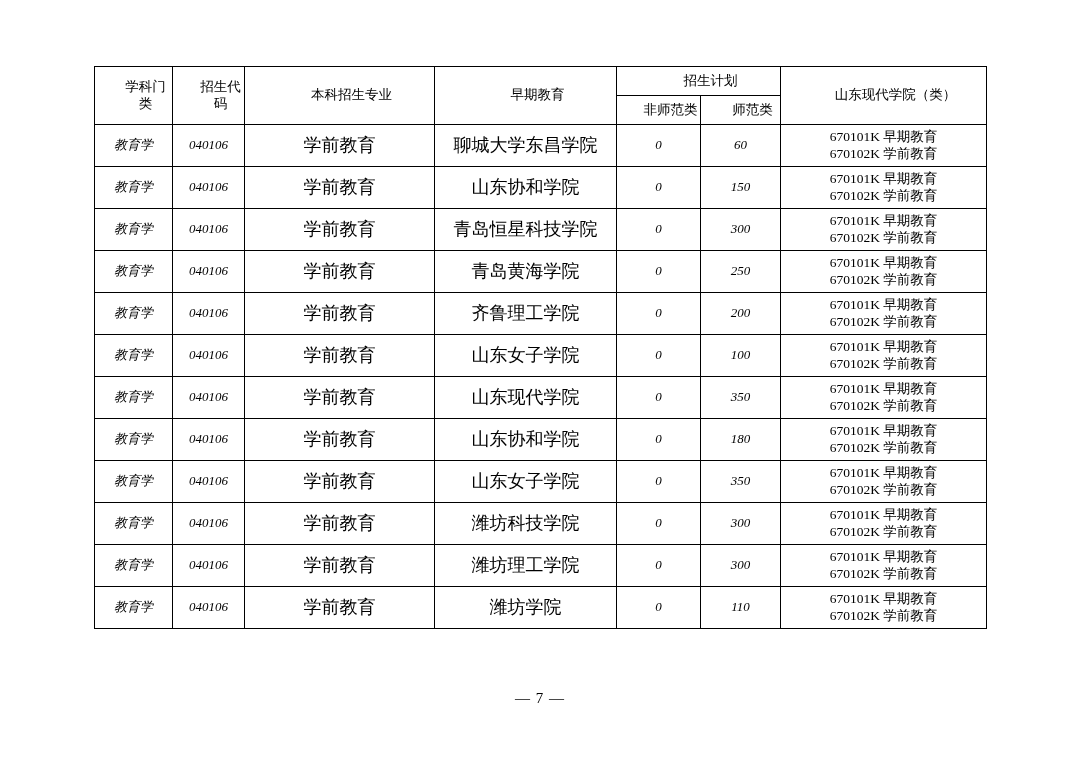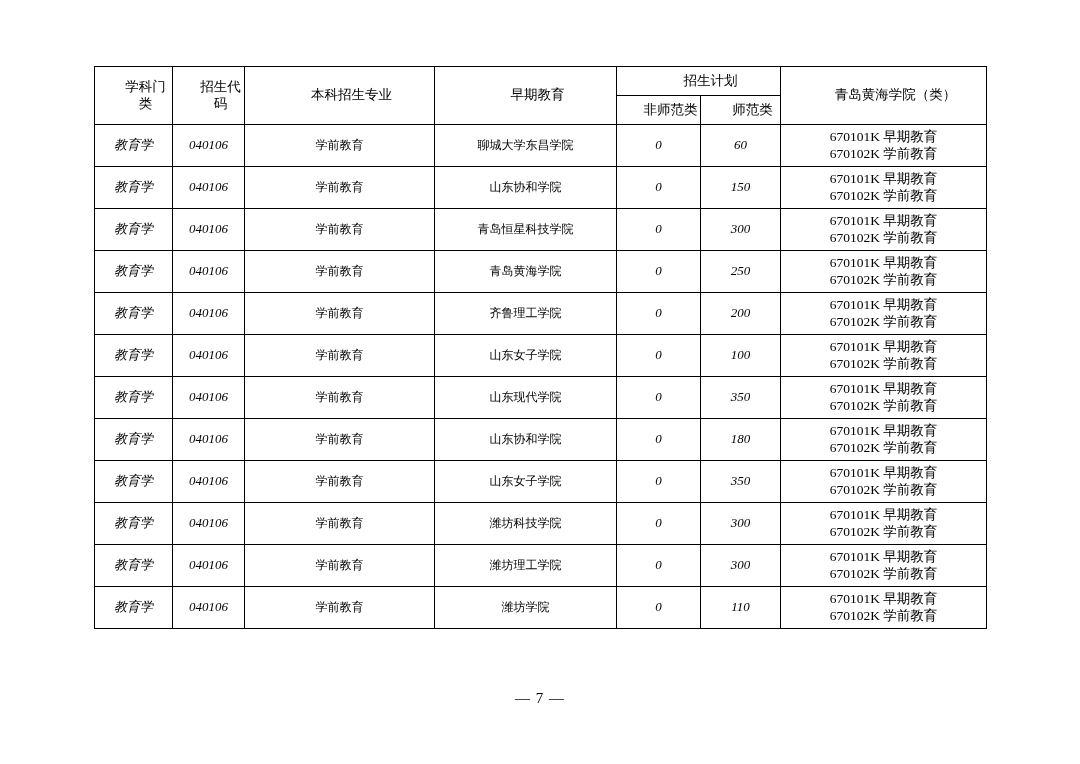--- a/index.html
+++ b/index.html
@@ -53,21 +53,21 @@
   }
   td.cell-disc,
   td.cell-code,
   td.cell-non,
   td.cell-normal {
     font-size: 13px;
     font-style: italic;
   }
   td.cell-major,
   td.cell-school {
-    font-size: 12px;
+    font-size: 18px;
   }
   td.cell-zk {
     text-align: left;
     padding: 5px 0 5px 10px;
     font-size: 13.5px;
     line-height: 1.55;
   }
   td.cell-zk .zk-line {
     display: block;
     white-space: nowrap;
@@ -101,21 +101,21 @@
       <col class="c-normal">
       <col class="c-zk">
     </colgroup>
     <thead>
       <tr>
         <th rowspan="2">学科门类</th>
         <th rowspan="2">招生代码</th>
         <th rowspan="2">本科招生专业</th>
         <th rowspan="2">早期教育</th>
         <th colspan="2" class="hdr-plan-group">招生计划</th>
-        <th rowspan="2">青岛黄海学院（类）</th>
+        <th rowspan="2">山东现代学院（类）</th>
       </tr>
       <tr>
         <th>非师范类</th>
         <th>师范类</th>
       </tr>
     </thead>
     <tbody>
       <tr>
         <td class="cell-disc">教育学</td>
         <td class="cell-code">040106</td>

